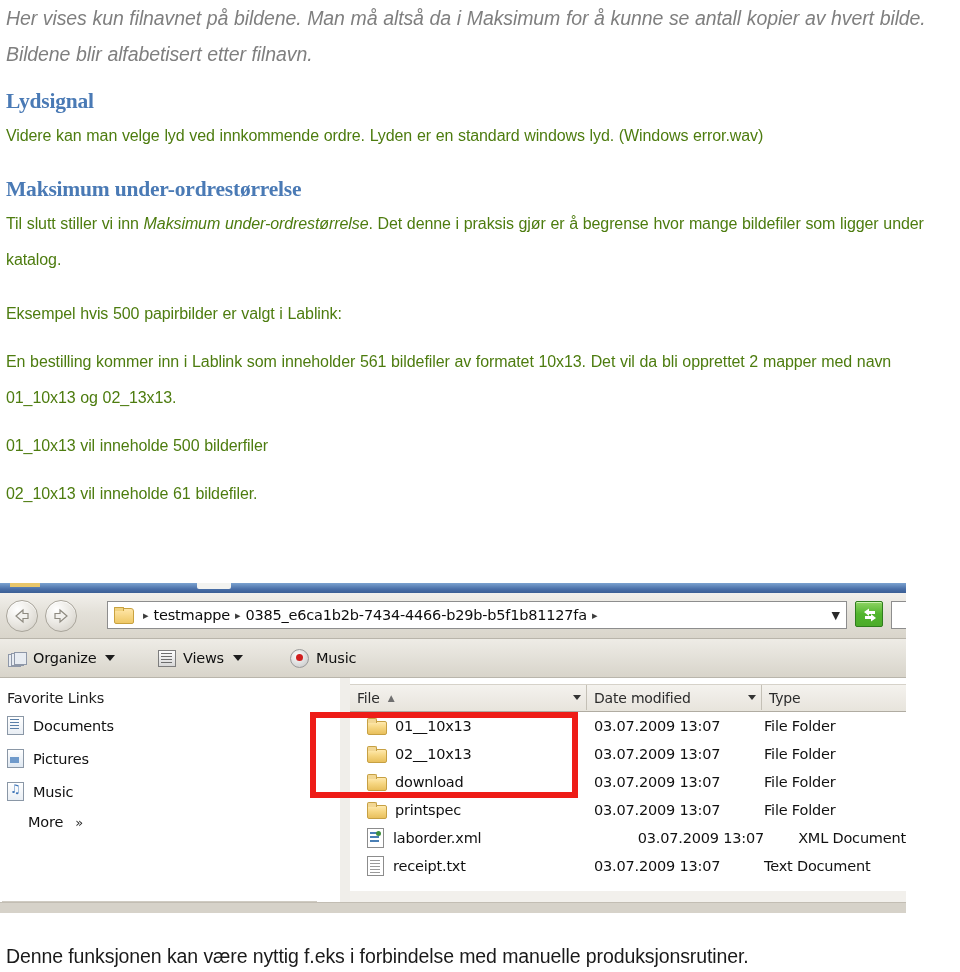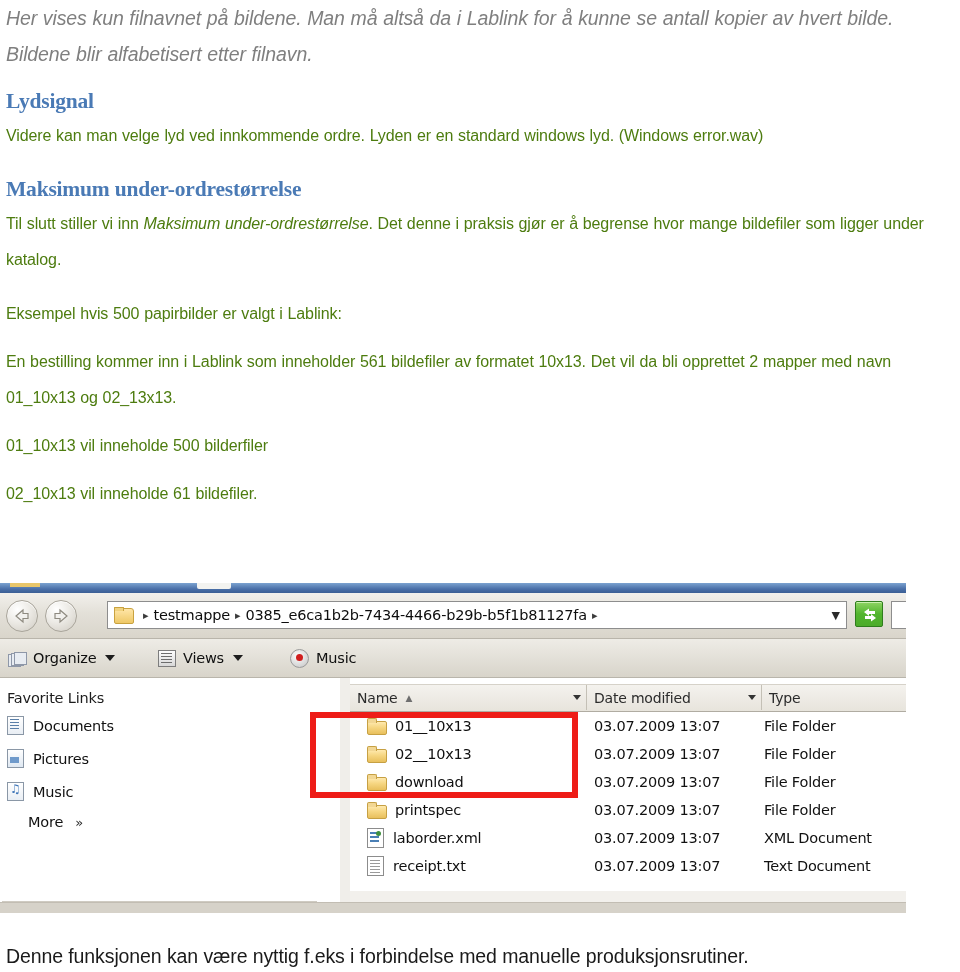--- a/index.html
+++ b/index.html
@@ -480,21 +480,21 @@
     line-height: 28px;
     color: #1a1a1a;
     letter-spacing: -0.1px;
   }
 </style>
 </head>
 <body>
 
 <div class="doc">
 
-  <p class="para intro">Her vises kun filnavnet på bildene. Man må altså da i Lablink for å kunne se antall kopier av hvert bilde. Bildene blir alfabetisert etter filnavn.</p>
+  <p class="para intro">Her vises kun filnavnet på bildene. Man må altså da i Maksimum for å kunne se antall kopier av hvert bilde. Bildene blir alfabetisert etter filnavn.</p>
 
   <div class="spacer-sm"></div>
 
   <h2 class="heading">Lydsignal</h2>
 
   <p class="para">Videre kan man velge lyd ved innkommende ordre. Lyden er en standard windows lyd. (Windows error.wav)</p>
 
   <div class="spacer-md"></div>
 
   <h2 class="heading">Maksimum under-ordrestørrelse</h2>
@@ -607,21 +607,21 @@
 
       <div class="fav-divider"></div>
     </div>
 
     <div class="pane-splitter"></div>
 
     <div class="file-pane">
 
       <div class="col-head">
         <div class="col name">
-          <span class="lbl">Name</span>
+          <span class="lbl">File</span>
           <span class="sortarrow">▲</span>
           <span class="colcaret"></span>
         </div>
         <div class="col date">
           <span class="lbl">Date modified</span>
           <span class="colcaret"></span>
         </div>
         <div class="col type">
           <span class="lbl">Type</span>
         </div>
@@ -668,21 +668,21 @@
           <span class="ic-folder">
               <span class="fb"></span>
               <span class="ft"></span>
             </span>
           <span>printspec</span>
         </span>
         <span class="cell-date">03.07.2009 13:07</span>
         <span class="cell-type">File Folder</span>
       </div>
 
-      <div class="row" style="top:146px;">
+      <div class="row" style="top:146px;text-align:right;">
         <span class="cell-name">
           <span class="ic-xml"></span>
           <span>laborder.xml</span>
         </span>
         <span class="cell-date">03.07.2009 13:07</span>
         <span class="cell-type">XML Document</span>
       </div>
 
       <div class="row" style="top:174px;">
         <span class="cell-name">

